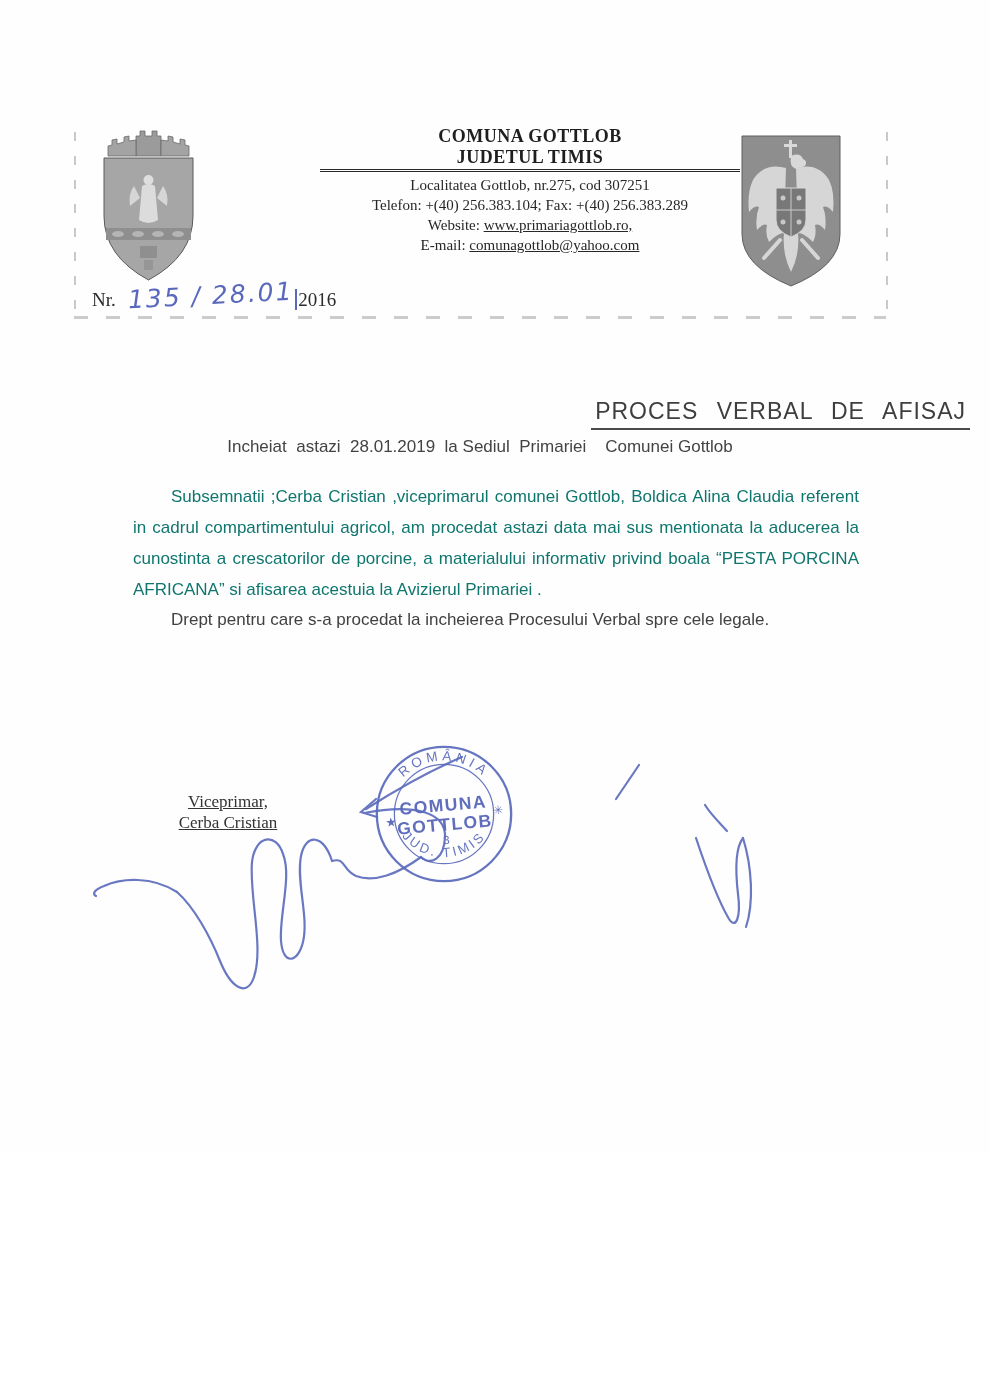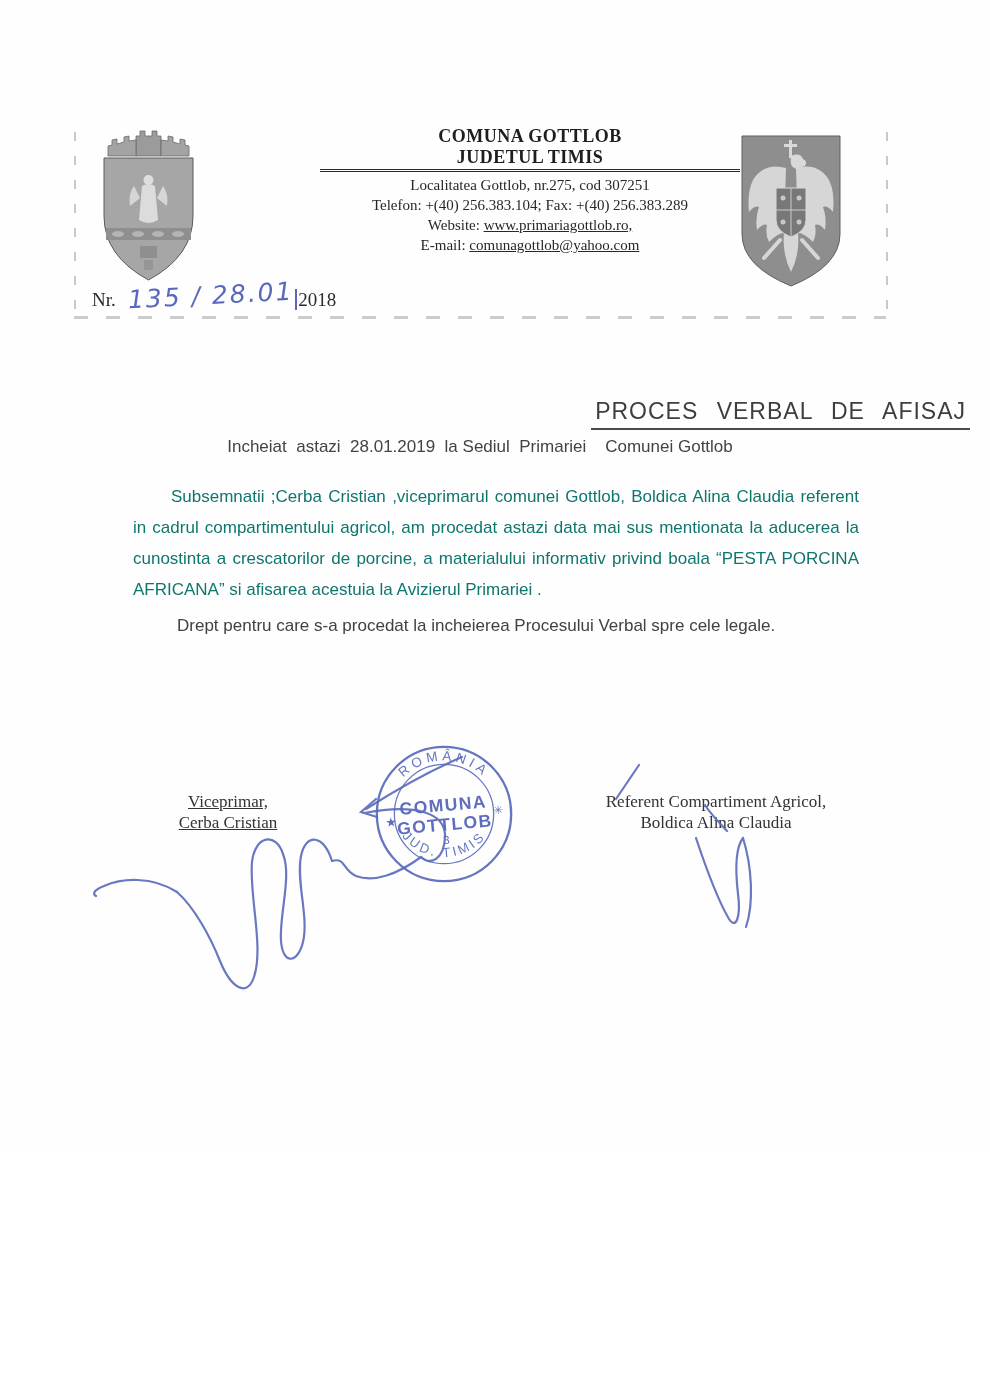--- a/index.html
+++ b/index.html
@@ -33,21 +33,21 @@
   
   .title-wrap{position:absolute;left:0;top:398px;width:970px;text-align:right;}
   .doc-title{display:inline-block;font-family:"Liberation Sans",sans-serif;font-size:23px;
              letter-spacing:1px;word-spacing:11px;color:#3e3e3e;
              padding:0 4px 3px 4px;border-bottom:2px solid #4a4a4a;}
   .subtitle{position:absolute;left:0;top:437px;width:960px;text-align:center;
             font-family:"Liberation Sans",sans-serif;font-size:17px;color:#434343;white-space:pre-wrap;}
   .para{position:absolute;left:133px;top:481px;width:726px;margin:0;
         font-family:"Liberation Sans",sans-serif;font-size:17px;line-height:31px;color:#0f766e;
         text-align:justify;text-indent:38px;}
-  .para2{position:absolute;left:133px;top:606px;width:726px;margin:6px;
+  .para2{position:absolute;left:133px;top:606px;width:726px;margin:0;
         font-family:"Liberation Sans",sans-serif;font-size:17px;line-height:28px;color:#414141;
         text-indent:38px;}
 
   
   .sig-left{position:absolute;left:166px;top:791px;width:124px;text-align:center;
             font-size:17px;line-height:21px;color:#333;text-decoration:underline;}
   .sig-right{position:absolute;left:592px;top:791px;width:248px;text-align:center;
              font-size:17px;line-height:21px;color:#333;}
   .stamp{position:absolute;left:371px;top:741px;opacity:.88;}
   .ink{position:absolute;left:80px;top:735px;pointer-events:none;}
@@ -111,41 +111,37 @@
       <circle cx="47" cy="66" r="2.5" fill="#c9c9c9"></circle>
       <circle cx="63" cy="66" r="2.5" fill="#c9c9c9"></circle>
       <circle cx="47" cy="90" r="2.5" fill="#c9c9c9"></circle>
       <circle cx="63" cy="90" r="2.5" fill="#c9c9c9"></circle>
     </svg>
   </div>
 
   <div class="nr-line">
     <span class="nr-prefix">Nr.</span>
     <span class="nr-hand">135 / 28.01</span>
-    <span class="nr-year">2018</span>
+    <span class="nr-year">2016</span>
   </div>
 
   <div class="title-wrap">
     <span class="doc-title">PROCES VERBAL DE AFISAJ</span>
   </div>
 
   <div class="subtitle">Incheiat  astazi  28.01.2019  la Sediul  Primariei    Comunei Gottlob</div>
 
   <p class="para">Subsemnatii ;Cerba Cristian ,viceprimarul comunei Gottlob, Boldica Alina Claudia referent in cadrul compartimentului agricol, am procedat astazi data mai sus mentionata la aducerea la cunostinta a crescatorilor de porcine, a materialului informativ privind boala “PESTA PORCINA AFRICANA” si afisarea acestuia la Avizierul Primariei .</p>
   <p class="para2">Drept pentru care s-a procedat la incheierea Procesului Verbal spre cele legale.</p>
 
   <div class="sig-left">
     <div>Viceprimar,</div>
     <div>Cerba Cristian</div>
   </div>
 
-  <div class="sig-right">
-    <div>Referent Compartiment Agricol,</div>
-    <div>Boldica Alina Claudia</div>
-  </div>
 
   <svg class="stamp" width="146" height="146" viewBox="0 0 150 150">
     <defs>
       <path id="stamp-arc-top" d="M17,78 A58,58 0 0 1 133,78"></path>
       <path id="stamp-arc-bottom" d="M23,82 A55,55 0 0 0 127,82"></path>
     </defs>
     <circle cx="75" cy="75" r="69" fill="none" stroke="#5263b8" stroke-width="2.4"></circle>
     <circle cx="75" cy="75" r="51" fill="none" stroke="#5263b8" stroke-width="1.3"></circle>
     <text font-family="Liberation Sans, sans-serif" font-size="14" letter-spacing="4" fill="#5263b8" text-anchor="middle">
       <textPath href="#stamp-arc-top" startOffset="50%">ROMÂNIA</textPath>

